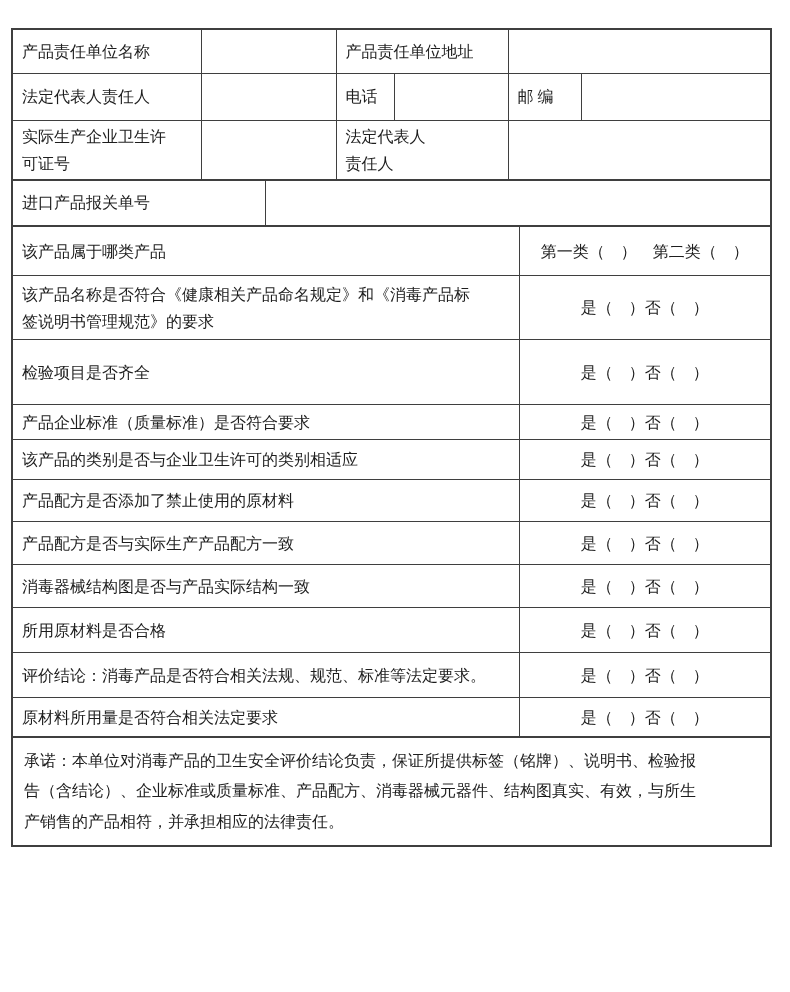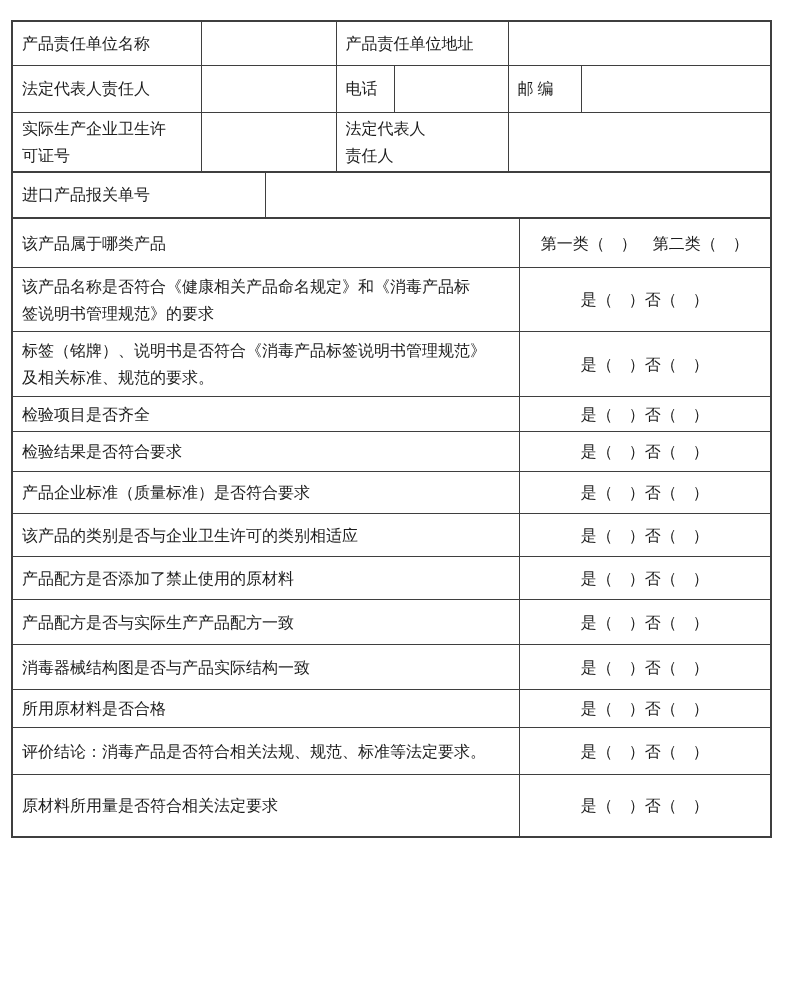--- a/index.html
+++ b/index.html
@@ -5,21 +5,21 @@
   * { box-sizing: border-box; }
   html, body {
     margin: 0; padding: 0;
     width: 790px; height: 992px;
     background: #ffffff;
     font-family: "Liberation Serif", "DejaVu Serif", serif;
     color: #1d1d1d;
   }
   .page { position: relative; width: 790px; height: 992px; background: #ffffff; overflow: hidden; }
   .form {
-    position: absolute; left: 11px; top: 20px;
+    position: absolute; left: 11px; top: 28px;
     width: 761px;
     border: 2px solid #3f3f3f;
     background: #ffffff;
   }
   table.section {
     border-collapse: collapse;
     width: 100%;
     table-layout: fixed;
   }
   table.section + table.section { border-top: 2px solid #3f3f3f; }
@@ -126,30 +126,21 @@
           <tr>
         <td class="lbl">该产品属于哪类产品</td>
         <td class="ans">第一类（　）　第二类（　）</td>
       </tr>
       <tr>
         <td class="lbl">该产品名称是否符合《健康相关产品命名规定》和《消毒产品标
 签说明书管理规范》的要求</td>
         <td class="ans">是（　）否（　）</td>
       </tr>
       <tr>
-        <td class="lbl">标签（铭牌）、说明书是否符合《消毒产品标签说明书管理规范》
-及相关标准、规范的要求。</td>
-        <td class="ans">是（　）否（　）</td>
-      </tr>
-      <tr>
         <td class="lbl">检验项目是否齐全</td>
-        <td class="ans">是（　）否（　）</td>
-      </tr>
-      <tr>
-        <td class="lbl">检验结果是否符合要求</td>
         <td class="ans">是（　）否（　）</td>
       </tr>
       <tr>
         <td class="lbl">产品企业标准（质量标准）是否符合要求</td>
         <td class="ans">是（　）否（　）</td>
       </tr>
       <tr>
         <td class="lbl">该产品的类别是否与企业卫生许可的类别相适应</td>
         <td class="ans">是（　）否（　）</td>
       </tr>
@@ -173,15 +164,27 @@
         <td class="lbl">评价结论：消毒产品是否符合相关法规、规范、标准等法定要求。</td>
         <td class="ans">是（　）否（　）</td>
       </tr>
       <tr>
         <td class="lbl">原材料所用量是否符合相关法定要求</td>
         <td class="ans">是（　）否（　）</td>
       </tr>
     </tbody>
       </table>
 
+    <table class="section" id="tC">
+      <colgroup>
+          <col style="width:757px">
+        </colgroup>
+      <tbody>
+          <tr>
+        <td class="pledge">承诺：本单位对消毒产品的卫生安全评价结论负责，保证所提供标签（铭牌）、说明书、检验报
+告（含结论）、企业标准或质量标准、产品配方、消毒器械元器件、结构图真实、有效，与所生
+产销售的产品相符，并承担相应的法律责任。</td>
+      </tr>
+    </tbody>
+      </table>
 
   </div>
 </div>
 
 </body></html>

